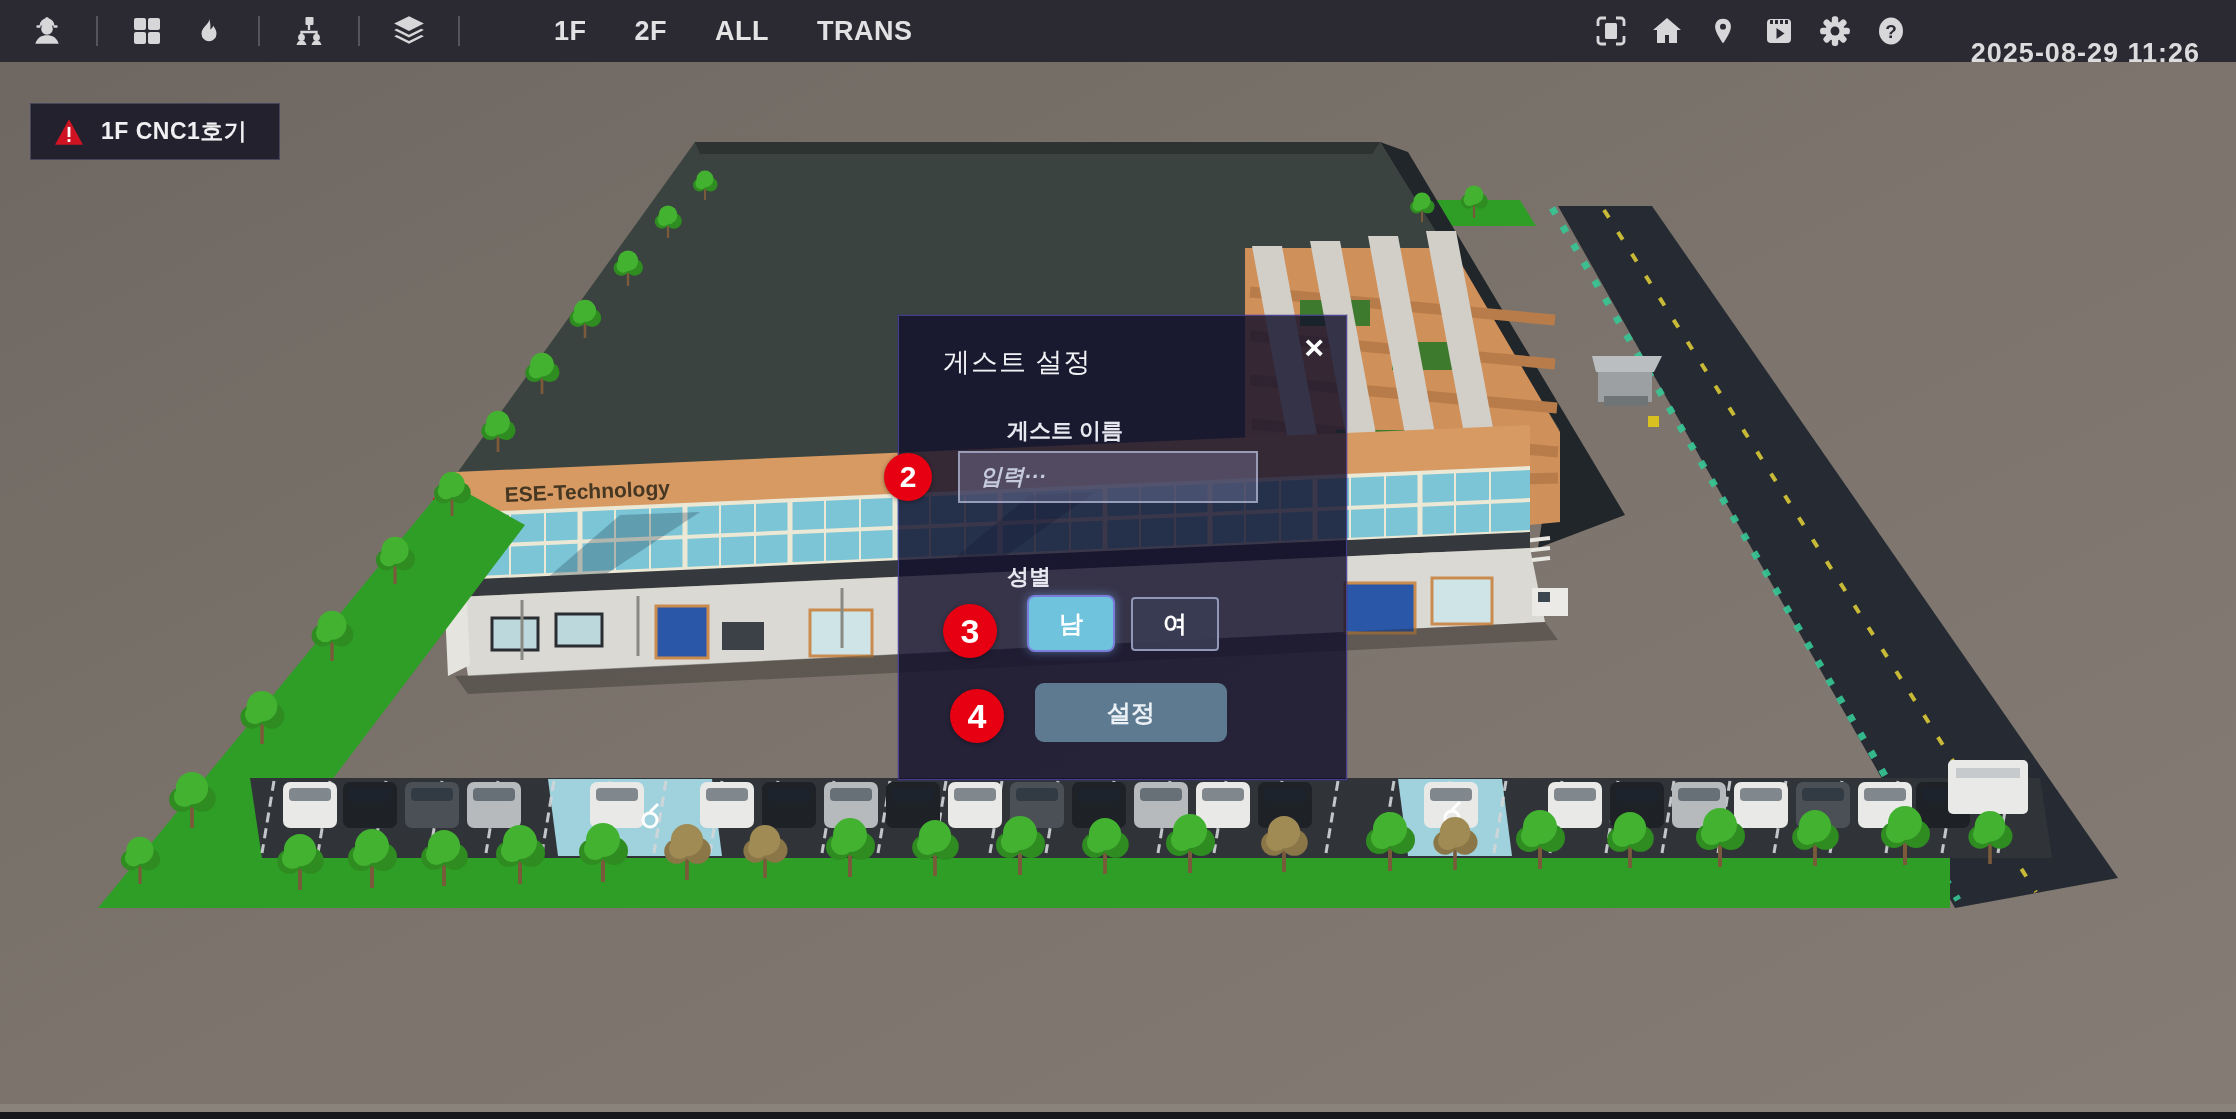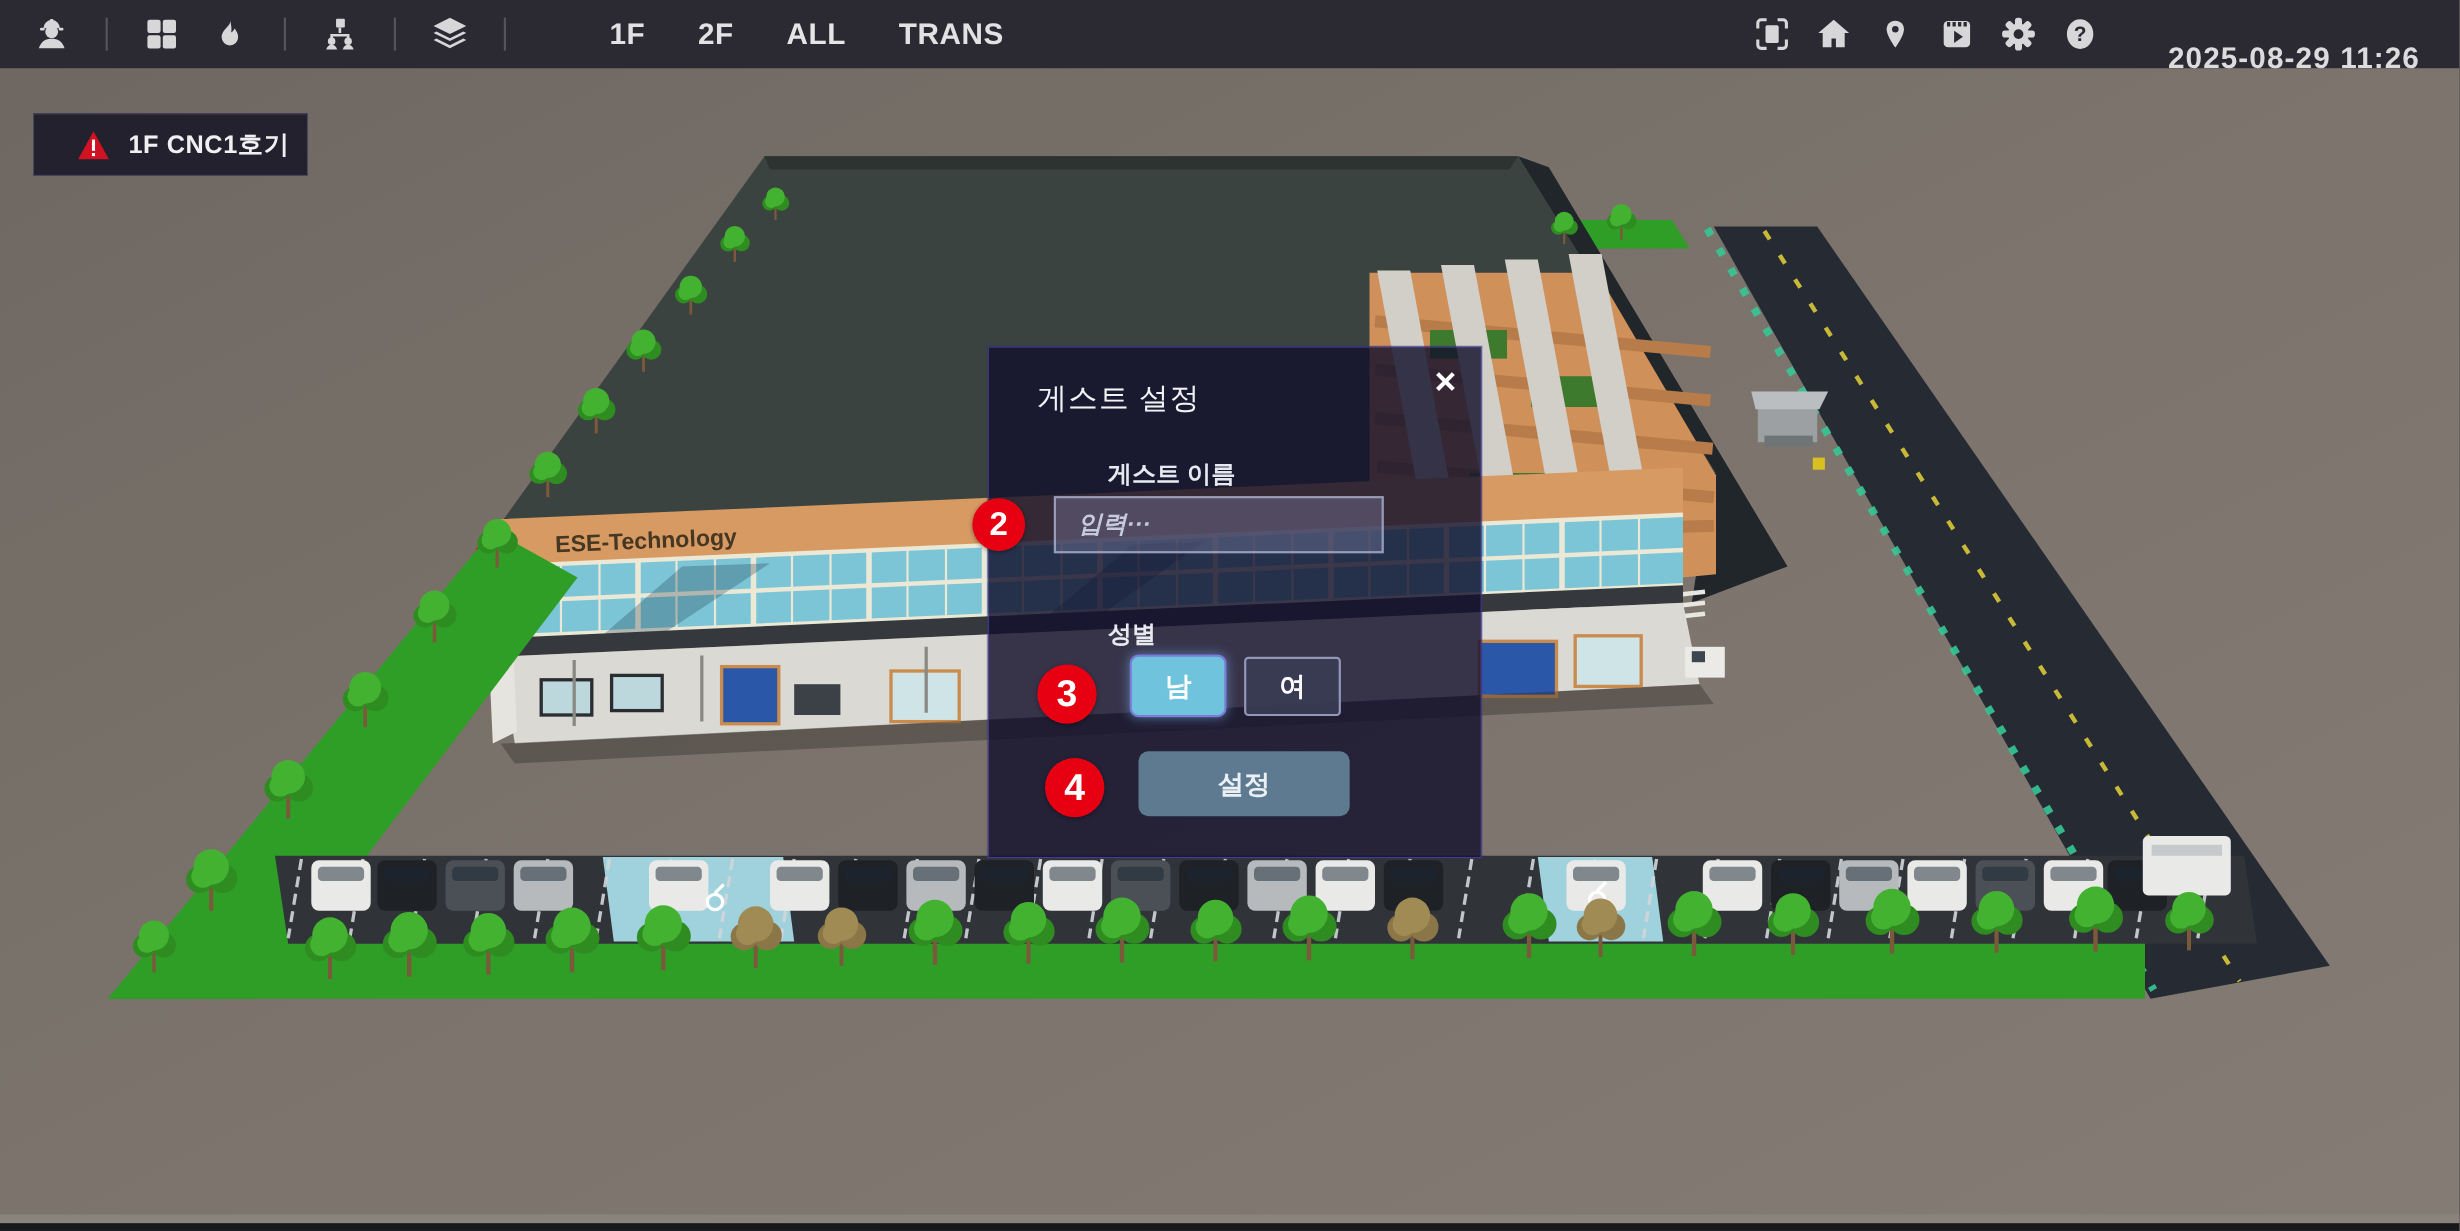--- a/index.html
+++ b/index.html
@@ -17,21 +17,21 @@
   .floors{display:flex;align-items:center;margin-left:52px;}
   .floor-btn{font-size:27px;font-weight:700;color:#e2e2e4;padding:0 24px;cursor:pointer;letter-spacing:.5px;text-align:center;}
   .floor-btn.active{color:#e5e5e5;}
   .tb-right{display:flex;align-items:center;margin-left:auto;}
   .tb-right .tb-icon{margin:0 5px;}
   #datetime{color:#dcdcde;font-size:27px;font-weight:700;margin-left:52px;margin-right:36px;
             letter-spacing:1px;white-space:nowrap;margin-top:44px;}
   
   #alert-badge{position:absolute;left:30px;top:103px;width:248px;height:55px;z-index:25;
                background:rgba(30,29,42,.94);border:1px solid #47455a;display:flex;align-items:center;
-               cursor:pointer;justify-content:center;}
+               cursor:pointer;}
   #alert-badge .warn{margin-left:22px;margin-right:16px;display:flex;}
   #alert-badge .alabel{color:#f0f0f2;font-size:23px;font-weight:700;letter-spacing:.5px;}
   
   #dialog{position:absolute;left:898px;top:315px;width:447px;height:463px;z-index:40;
           background:rgba(18,16,44,.82);border:1px solid rgba(98,86,200,.6);
           box-shadow:0 0 0 1px rgba(58,48,140,.25);color:#f2f2f5;}
   #dlg-title{position:absolute;left:44px;top:28px;font-size:27px;font-weight:400;letter-spacing:1px;text-align:right;}
   #dlg-close{position:absolute;right:22px;top:14px;font-size:34px;font-weight:700;color:#fff;
              cursor:pointer;line-height:1;}
   .dlg-label{position:absolute;left:60px;font-size:22px;font-weight:700;color:#e8e9f0;margin-left:48px;}

